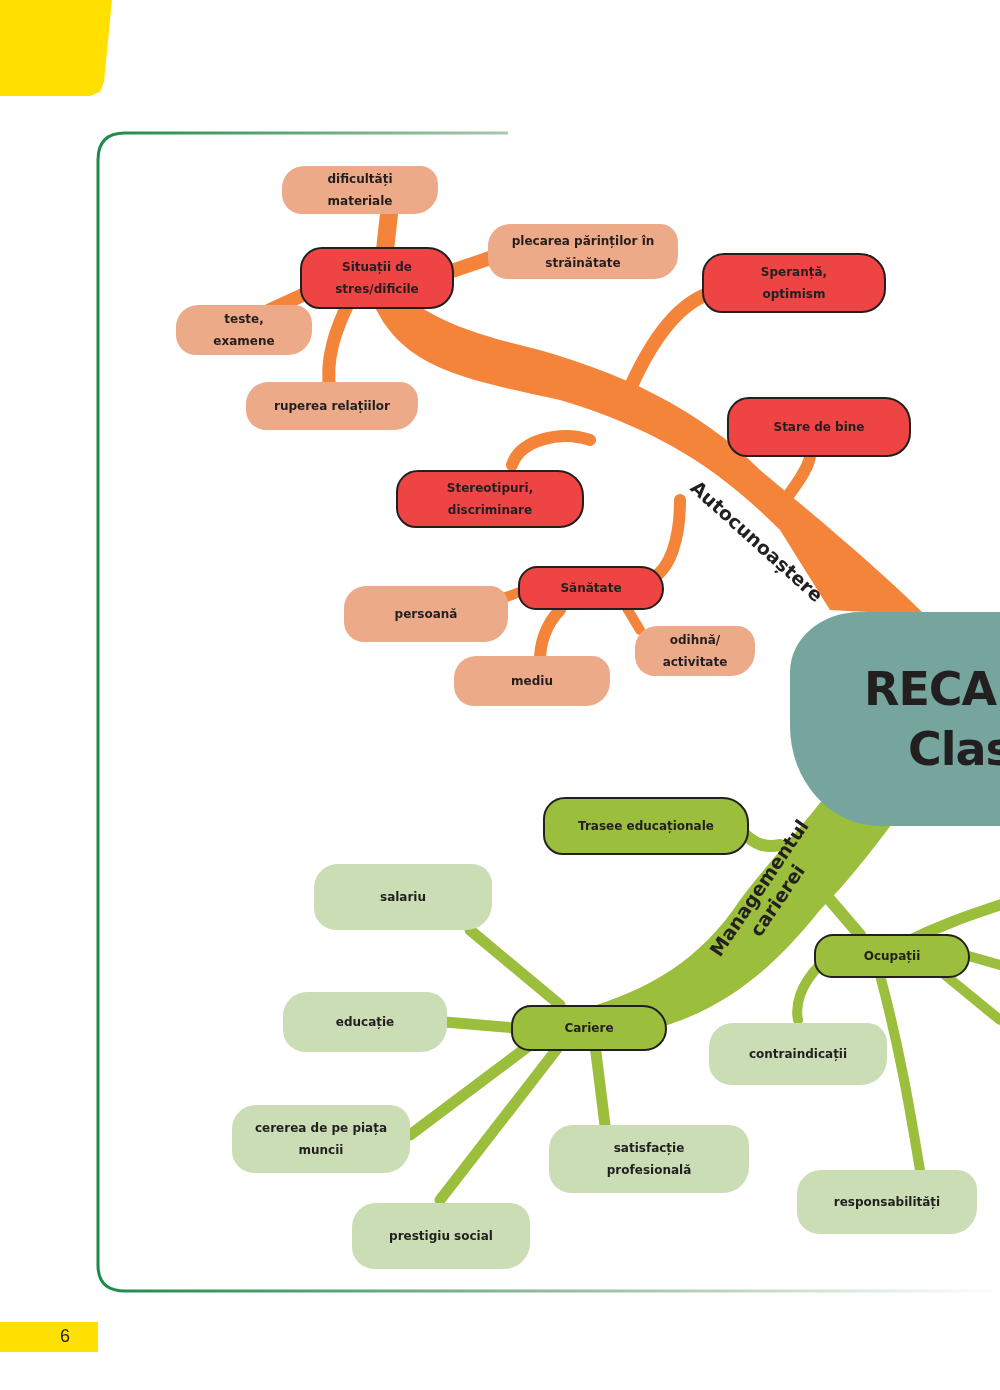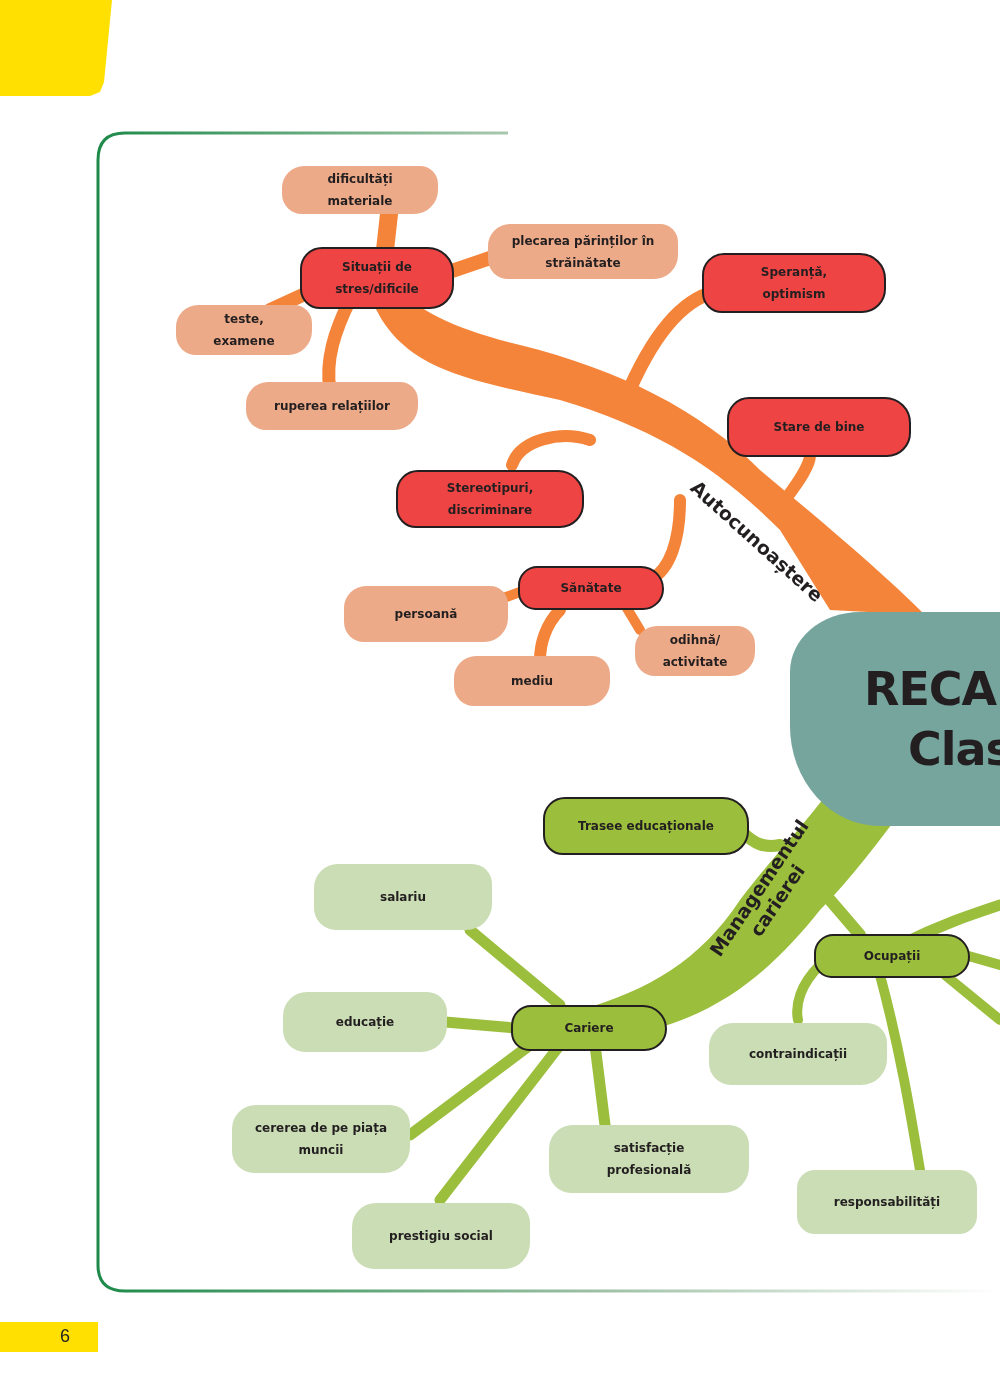--- a/index.html
+++ b/index.html
@@ -106,17 +106,17 @@
 <div class="node sub-o" style="left:635px; top:626px; width:120px; height:50px; padding:0 14px;">odihnă/ activitate</div>
 
 <div class="node main-g" style="left:543px; top:797px; width:206px; height:58px;">Trasee educaționale</div>
 <div class="node sub-g" style="left:314px; top:864px; width:178px; height:66px;">salariu</div>
 <div class="node main-g" style="left:814px; top:934px; width:156px; height:44px;">Ocupații</div>
 <div class="node sub-g" style="left:283px; top:992px; width:164px; height:60px;">educație</div>
 <div class="node main-g" style="left:511px; top:1005px; width:156px; height:46px;">Cariere</div>
 <div class="node sub-g" style="left:709px; top:1023px; width:178px; height:62px;">contraindicații</div>
 <div class="node sub-g" style="left:232px; top:1105px; width:178px; height:68px; padding:0 4px;">cererea de pe piața muncii</div>
 <div class="node sub-g" style="left:549px; top:1125px; width:200px; height:68px; padding:0 46px;">satisfacție profesională</div>
-<div class="node sub-g" style="left:797px; top:1170px; width:180px; height:64px;border-radius:18px;">responsabilități</div>
+<div class="node sub-g" style="left:797px; top:1170px; width:180px; height:64px;">responsabilități</div>
 <div class="node sub-g" style="left:352px; top:1203px; width:178px; height:66px;">prestigiu social</div>
 
 <div class="page-num-bar"></div>
 <div class="page-num">6</div>
 
 </body></html>

